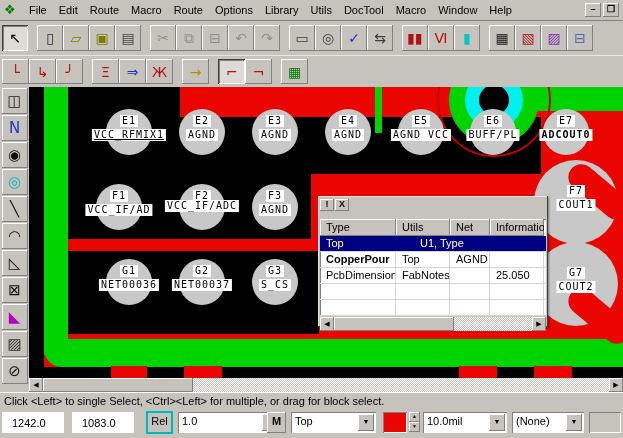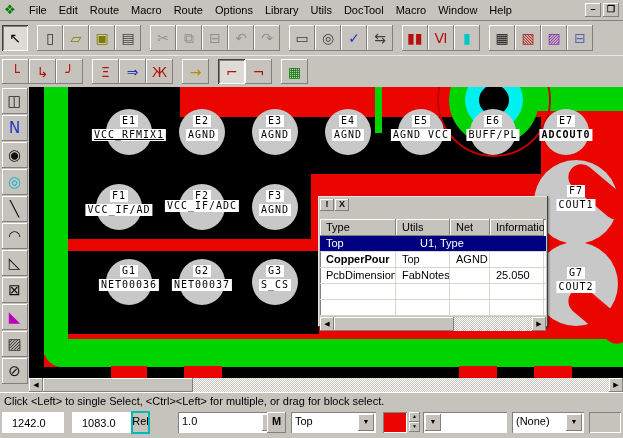--- a/index.html
+++ b/index.html
@@ -378,36 +378,37 @@
   <span>Click &lt;Left&gt; to single Select, &lt;Ctrl&gt;&lt;Left&gt; for multiple, or drag for block select.</span>
 </div>
 
 <div id="controlbar">
   <div class="cb fieldwrap sunken1" style="left:2px;width:62px;">
     <input class="field" readonly="" value="1242.0" style="">
   </div>
   <div class="cb fieldwrap sunken1" style="left:72px;width:62px;">
     <input class="field" readonly="" value="1083.0" style="">
   </div>
-  <div id="rel-btn" class="cb raised1" style="left:132px;width:17px;">Rel</div>
+  <div id="rel-btn" class="cb raised1" style="left:147px;width:25px;">Rel</div>
   <div class="cb combo sunken1" style="left:178px;width:102px;">
     <div class="combo-text">1.0</div>
     <div class="combo-btn raised1">▼</div>
   </div>
   <div id="m-btn" class="cb raised1" style="left:267px;width:19px;">M</div>
   <div class="cb combo sunken1" style="left:291px;width:85px;">
     <div class="combo-text">Top</div>
     <div class="combo-btn raised1">▼</div>
   </div>
   <div id="layer-swatch" class="cb sunken1" style="left:383px;width:24px;"></div>
   <div class="cb spin" style="left:409px;">
     <div class="raised1">▲</div>
     <div class="raised1">▼</div>
   </div>
   <div class="cb combo sunken1" style="left:423px;width:84px;">
+    <div class="combo-text">10.0mil</div>
     <div class="combo-btn raised1">▼</div>
   </div>
   <div class="cb combo sunken1" style="left:512px;width:72px;">
     <div class="combo-text">(None)</div>
     <div class="combo-btn raised1">▼</div>
   </div>
   <div class="cb sunken1" style="left:589px;width:32px;"></div>
 </div>
 
 </body></html>

